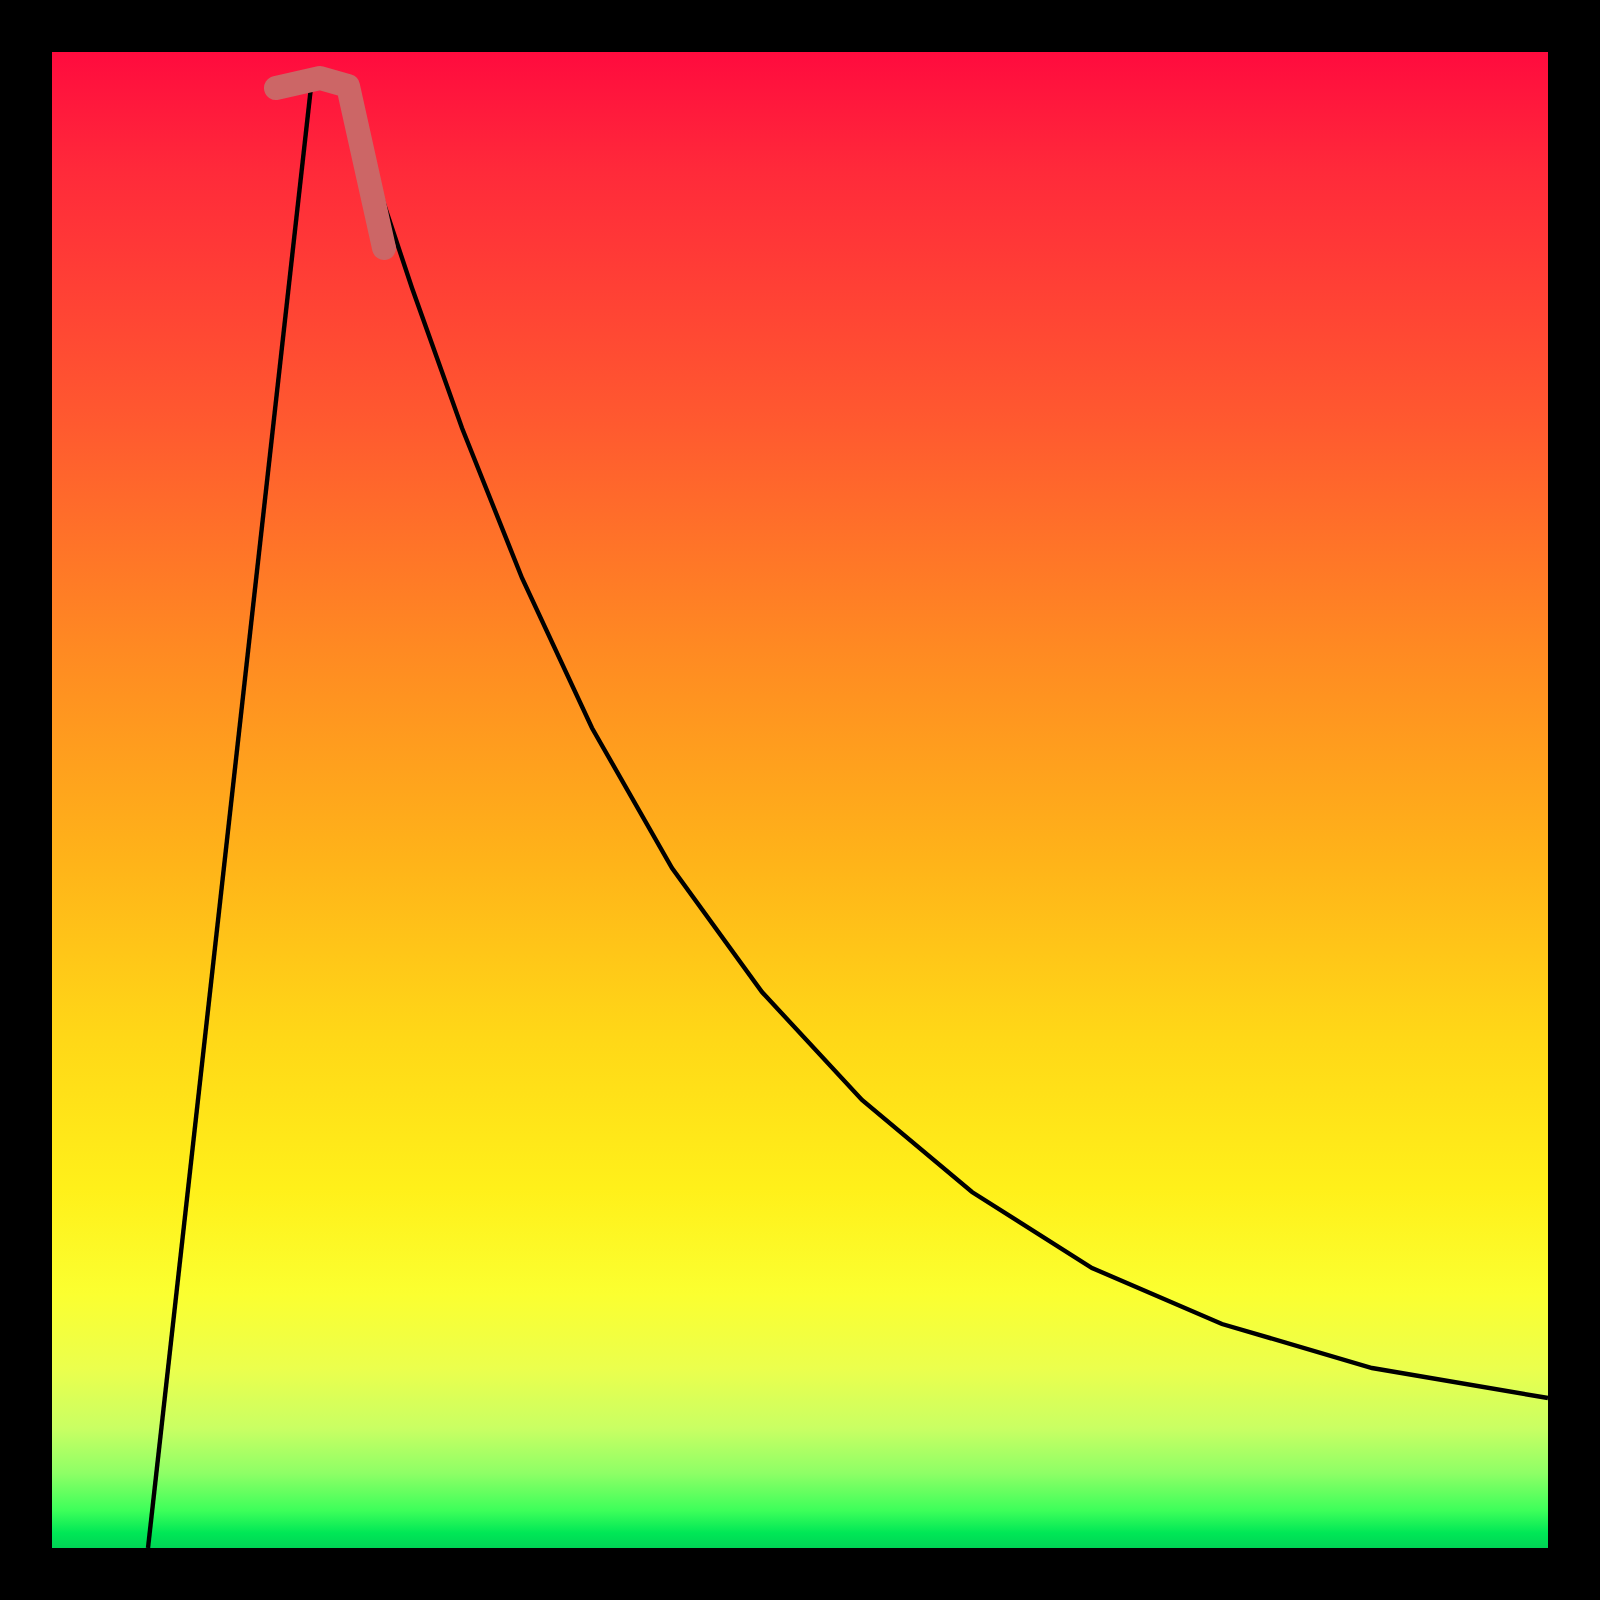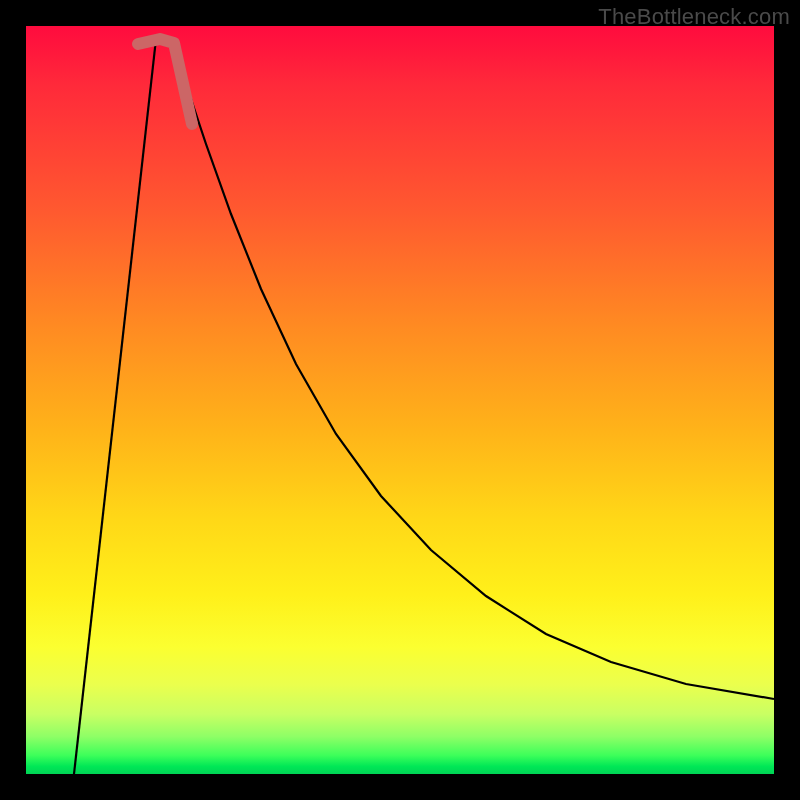--- a/index.html
+++ b/index.html
@@ -57,21 +57,20 @@
     top: 0;
     width: 748px;
     height: 748px;
     overflow: visible;
   }
 </style>
 </head>
 <body>
 
 <div class="frame">
-  <div class="watermark">TheBottleneck.com</div>
   <div class="plot">
     <svg class="curves" viewBox="0 0 748 748">
       <path fill="none" d="M48 748 L130 13" stroke="#000000" stroke-width="2.2"></path>
       <path fill="none" d="M146 13 L160 58 L180 118 L205 188 L235 263 L270 338 L310 408 L355 470 L405 524 L460 570 L520 608 L585 636 L660 658 L748 673" stroke="#000000" stroke-width="2.2"></path>
       <path fill="none" d="M112 18 L134 13 L148 17 L166 98" stroke="#cc6666" stroke-width="12" stroke-linecap="round" stroke-linejoin="round"></path>
     </svg>
   </div>
 </div>
 
 </body></html>

